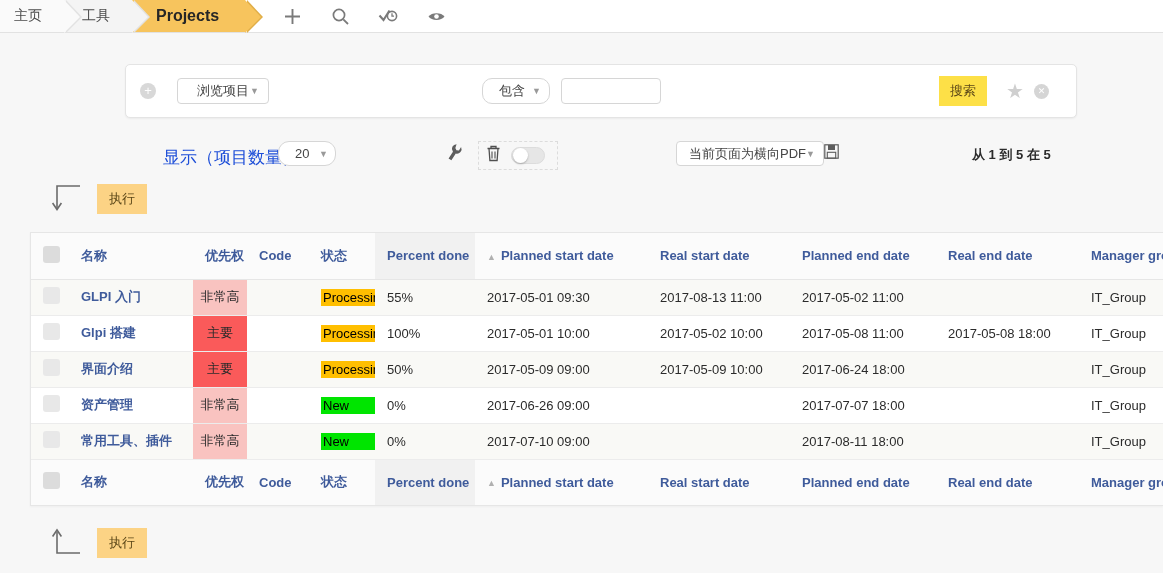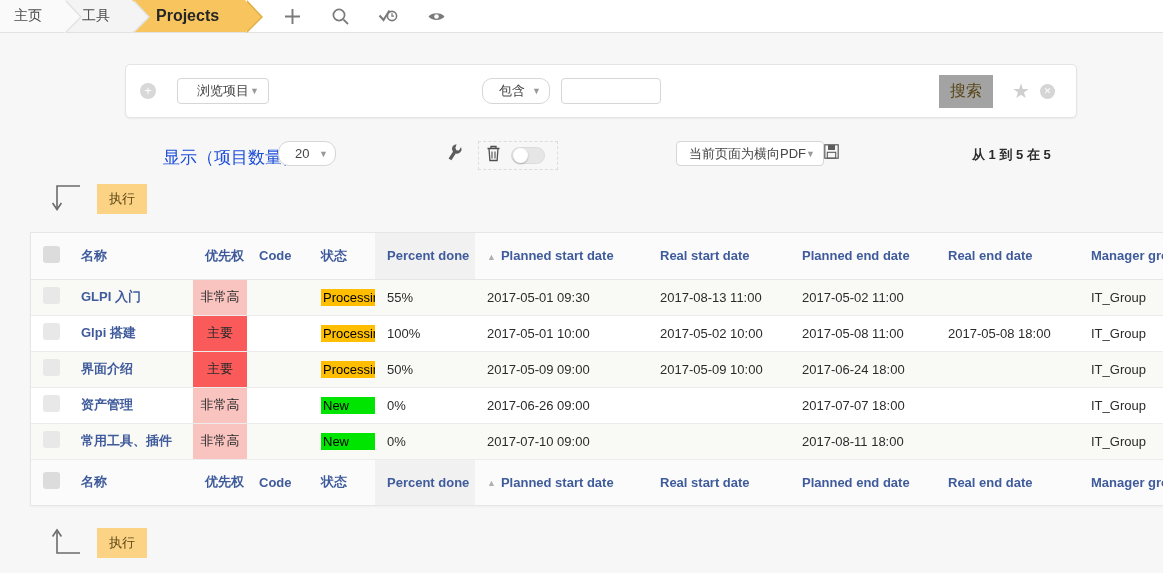--- a/index.html
+++ b/index.html
@@ -129,24 +129,24 @@
     border-radius: 4px;
     margin-left: 11px;
     padding: 0 6px;
     font-size: 13px;
     font-family: inherit;
     outline: none;
     background: #fff;
   }
   #btn-search {
     margin-left: 278px;
-    background: #a3a3a3;
+    background: #fde047;
     border: none;
     color: #5a4617;
-    font-size: 16px;
+    font-size: 13px;
     font-family: inherit;
     padding: 6px 11px;
     cursor: pointer;
   }
   .star-icon {
     margin-left: 19px;
     color: #cfcfcf;
     font-size: 20px;
     cursor: pointer;
     line-height: 1;

